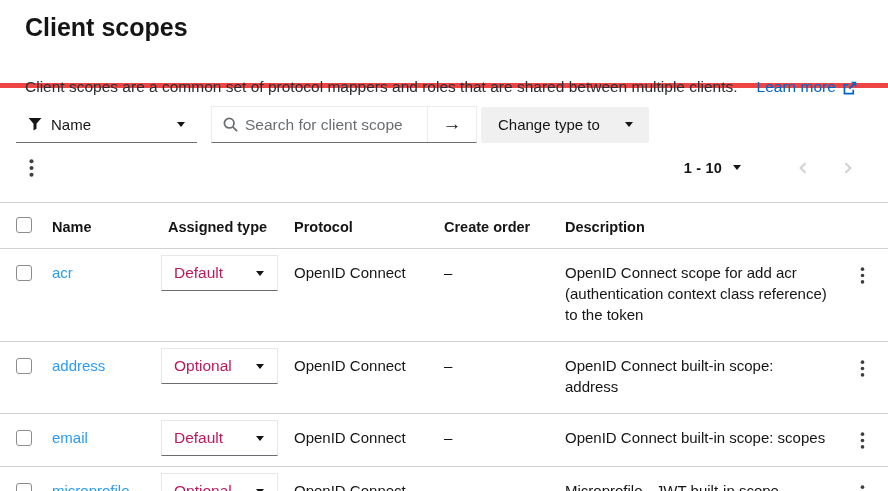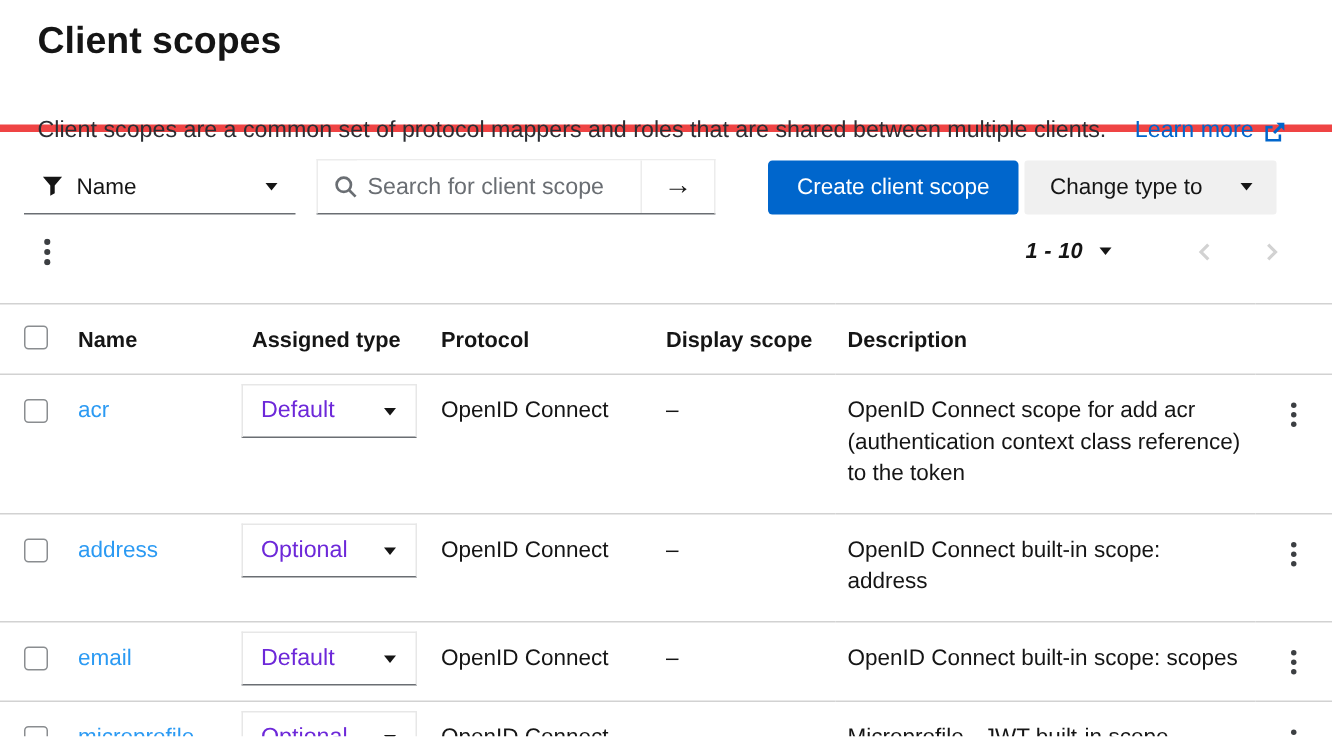--- a/index.html
+++ b/index.html
@@ -31,38 +31,38 @@
       border-radius:3px; font-family:inherit; font-size:15px; cursor:pointer; }
   .change-type-toggle { margin-left:4px; width:168px; height:36px; background:#f0f0f0; border:none; border-radius:2px;
       display:flex; align-items:center; justify-content:space-between; padding:0 16px 0 17px;
       font-family:inherit; font-size:15px; color:#151515; cursor:pointer; }
 
   
   .toolbar2 { display:flex; align-items:center; padding:5px 19px 0 13px; height:44px; }
   .kebab-btn { width:36px; height:36px; background:none; border:none; cursor:pointer; display:flex; align-items:center; justify-content:center; }
   .pagination { margin-left:auto; display:flex; align-items:center; }
   .pagination-toggle { display:flex; align-items:center; gap:11px; background:none; border:none; cursor:pointer; font-family:inherit; font-size:14.5px; color:#151515; padding:8px; }
-  .pagination-range { font-weight:700; letter-spacing:.2px;font-style:italic; }
+  .pagination-range { font-weight:700; letter-spacing:.2px; }
   .page-btn { width:44px; height:36px; background:none; border:none; color:#d2d2d2; display:flex; align-items:center; justify-content:center; }
   .page-btn.prev { margin-left:32px; }
 
   
   table { width:888px; margin-top:15px; border-collapse:collapse; table-layout:fixed; font-size:15px; }
   thead th { border-top:1px solid #d2d2d2; border-bottom:1px solid #d2d2d2; text-align:left;
       font-size:14.5px; font-weight:700; color:#151515; padding:15px 8px 13px; }
   th.col-check { padding:14px 8px 12px 16px; }
   td { border-bottom:1px solid #d2d2d2; vertical-align:top; padding:13px 8px 16px; line-height:21px; color:#151515; }
   td.cell-check { padding:16px 8px 0 16px; }
   td.cell-select { padding:6px 8px 10px 1px; }
   td.cell-kebab { padding:8px 0 0 0; text-align:center; }
   .checkbox { display:inline-block; width:16px; height:16px; border:1px solid #8a8d90; border-radius:3px; background:#fff; cursor:pointer; }
   .row-link { color:#2b9af3; text-decoration:none; cursor:pointer; overflow-wrap:break-word; }
   .row-select { width:117px; height:36px; background:#fff; border:1px solid #e7e7e7; border-bottom:1px solid #6a6e73;
       display:flex; align-items:center; justify-content:space-between; padding:0 13px 0 12px;
-      font-family:inherit; font-size:15.5px; color:#6d28d9; cursor:pointer; }
+      font-family:inherit; font-size:15.5px; color:#be185d; cursor:pointer; }
   .row-kebab { width:36px; height:36px; background:none; border:none; cursor:pointer; display:inline-flex; align-items:center; justify-content:center; }
   .kebab-dots { fill:#3c3f42; }
 </style>
 </head>
 <body>
 
 <div class="page">
 
   <div class="page-header">
     <h1 class="page-title">Client scopes</h1>
@@ -93,21 +93,20 @@
           <circle cx="6.6" cy="6.6" r="5.1"></circle>
           <line x1="10.5" y1="10.5" x2="15" y2="15"></line>
         </svg>
       </span>
       <input class="search-input" type="text" placeholder="Search for client scope" style="">
       <button class="search-go">
         <span>→</span>
       </button>
     </div>
 
-    <button class="btn-primary">Create client scope</button>
 
     <button class="change-type-toggle">
       <span>Change type to</span>
       <span class="caret"></span>
     </button>
   </div>
 
   <div class="toolbar2">
     <button class="kebab-btn">
       <svg class="kebab-dots" width="5" height="18" viewBox="0 0 4 16" aria-hidden="true">
@@ -144,21 +143,21 @@
         <col style="width:121px">
         <col style="width:280px">
         <col style="width:51px">
     </colgroup>
     <thead>
       <tr>
         <th class="col-check"><span class="checkbox"></span></th>
         <th>Name</th>
         <th>Assigned type</th>
         <th>Protocol</th>
-        <th>Display scope</th>
+        <th>Create order</th>
         <th>Description</th>
         <th></th>
       </tr>
     </thead>
     <tbody>
 
       <tr>
         <td class="cell-check"><span class="checkbox"></span></td>
         <td><a class="row-link">acr</a></td>
         <td class="cell-select">

